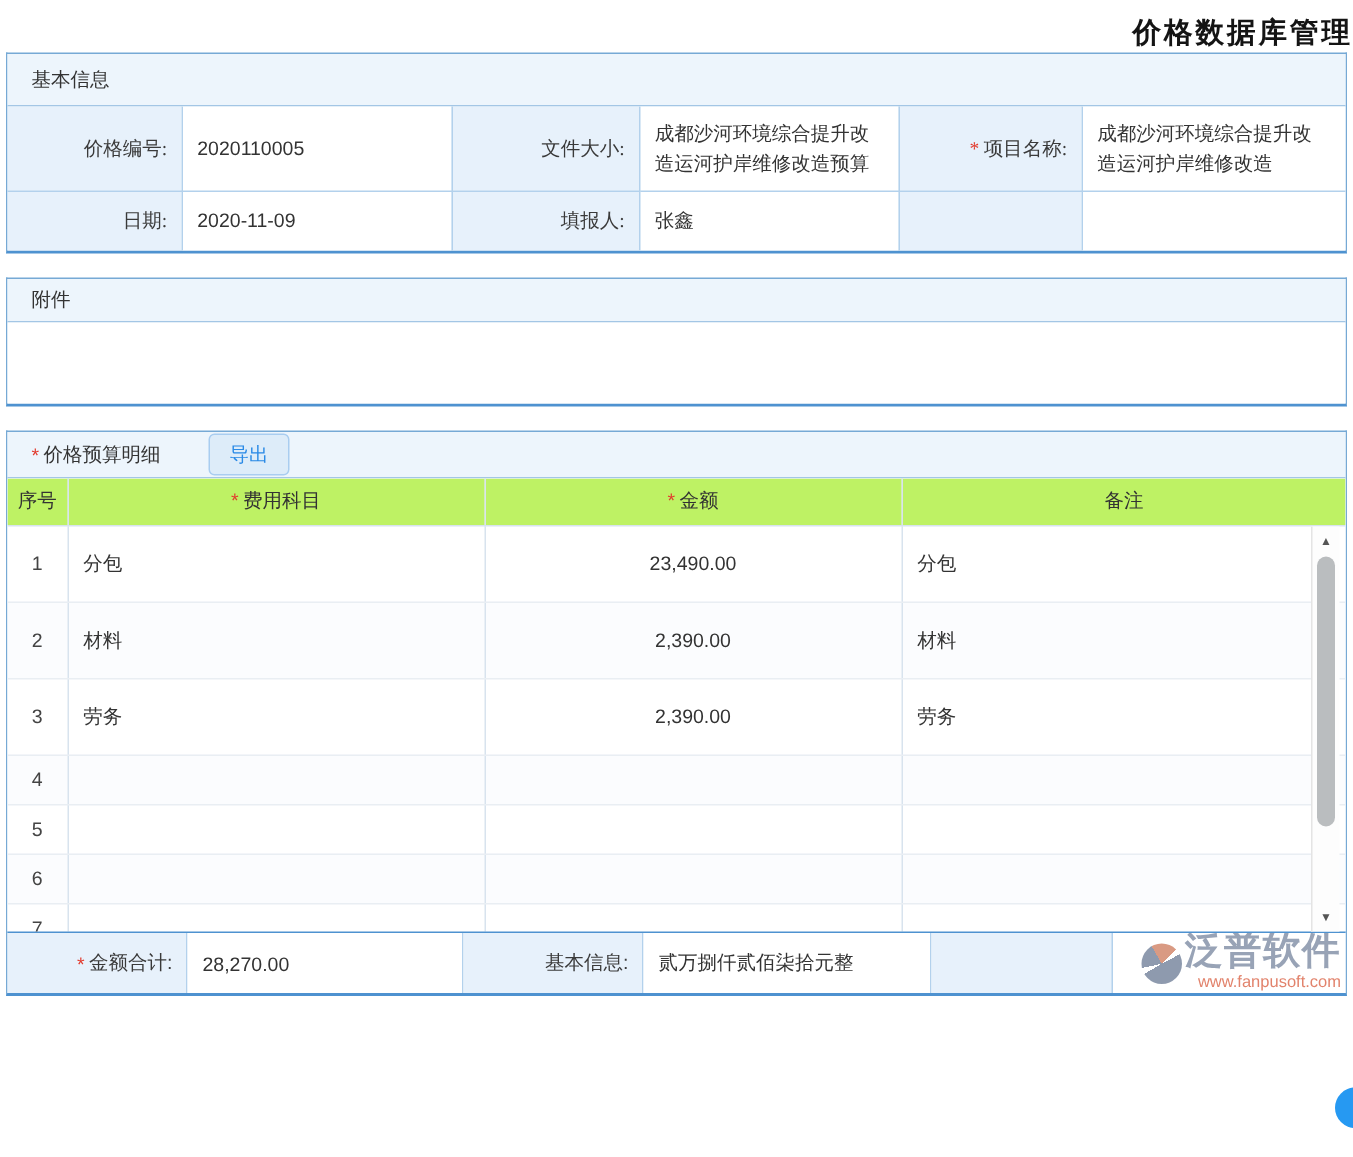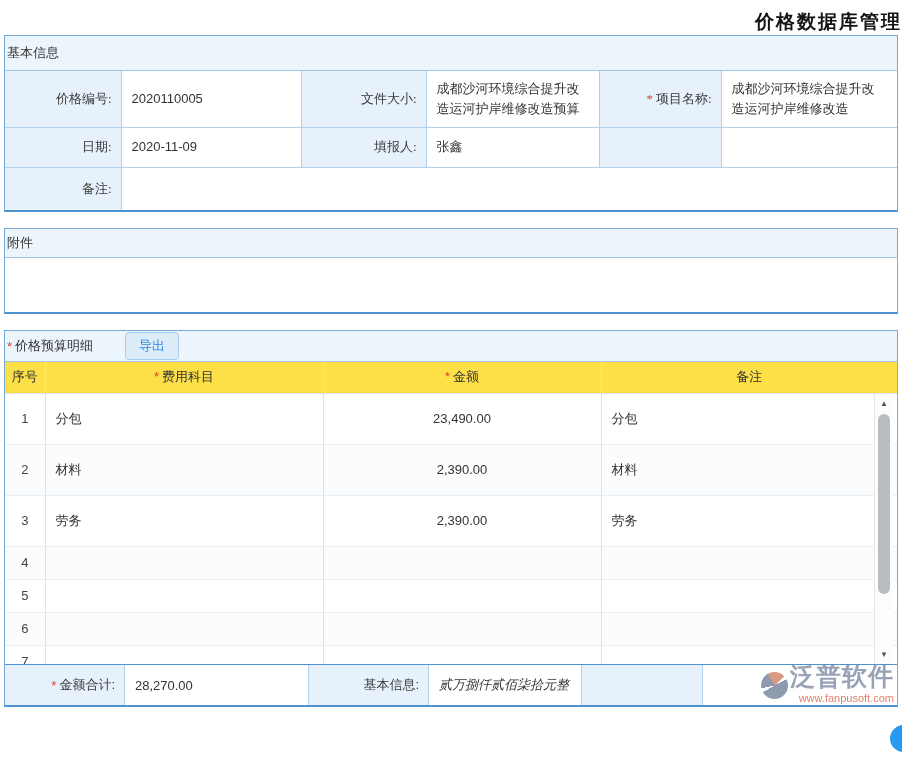--- a/index.html
+++ b/index.html
@@ -31,21 +31,21 @@
     background: #fff;
   }
   .p2 { margin-top: 16px; }
   .p3 { margin-top: 16px; position: relative; }
 
   .bar {
     background: #edf5fc;
     border-bottom: 1px solid #a3c6e5;
     display: flex;
     align-items: center;
-    padding: 0 2px;
+    padding: 0 16px;
     font-size: 13px;
     color: #333;
   }
   .bar1 { height: 35px; }
   .bar2 { height: 29px; }
   .bar3 { height: 31px; }
 
   .req { color: #e23b2e; margin-right: 3px; }
 
   
@@ -99,21 +99,21 @@
     font-family: inherit;
     cursor: pointer;
   }
 
   .detail-body { height: 302px; overflow: hidden; background: #fff; }
   .dtable td { border: 1px solid #d8e3ee; font-size: 13px; }
   .dtable tr.dhead td {
     height: 31px;
     text-align: center;
     color: #333;
-    background: #fde047;
+    background: #bef264;
   }
   .dtable tr.drow { height: 33px; }
   .dtable tr.drow td { border-color: #dde7f0 #d8e3ee #e9eef3 #d8e3ee; background: #fff; }
   .dtable tr.drow:nth-child(odd) td { background: #fbfcfe; }
   .dtable td.c-seq { text-align: center; color: #444; }
   .dtable td.c-left { text-align: left; padding: 16px 10px; }
   .dtable td.c-center { text-align: center; }
 
   
   .grid-scrollbar {
@@ -159,21 +159,21 @@
     display: flex;
     align-items: center;
     border-right: 1px solid #b3d1ec;
     overflow: hidden;
   }
   .f-lbl { background: #e7f1fb; justify-content: flex-end; padding-right: 9px; color: #3a3a3a; }
   .f-val { background: #fff; padding-left: 10px; color: #333; }
   .w120 { width: 120px; }
   .w184 { width: 184px; }
   .w120b { width: 120px; }
-  .w175 { width: 153px; font-style: italic; }
+  .w175 { width: 192px; }
   .f-empty { width: 121px; background: #e7f1fb; }
   .f-logo {
     flex: 1;
     background: #fff;
     border-right: none;
     justify-content: flex-end;
     padding-right: 3px;
   }
 
   
@@ -248,24 +248,20 @@
         <td class="val">成都沙河环境综合提升改造运河护岸维修改造</td>
       </tr>
       <tr class="r2">
         <td class="lbl">日期:</td>
         <td class="val">2020-11-09</td>
         <td class="lbl">填报人:</td>
         <td class="val">张鑫</td>
         <td class="lbl"></td>
         <td class="val"></td>
       </tr>
-      <tr class="r3">
-        <td class="lbl">备注:</td>
-        <td class="val" colspan="5"></td>
-      </tr>
     </tbody>
       </table>
   </section>
 
   <section class="panel p2">
     <div class="bar bar2">
       <span>附件</span>
     </div>
     <div class="attach-body"></div>
   </section>

